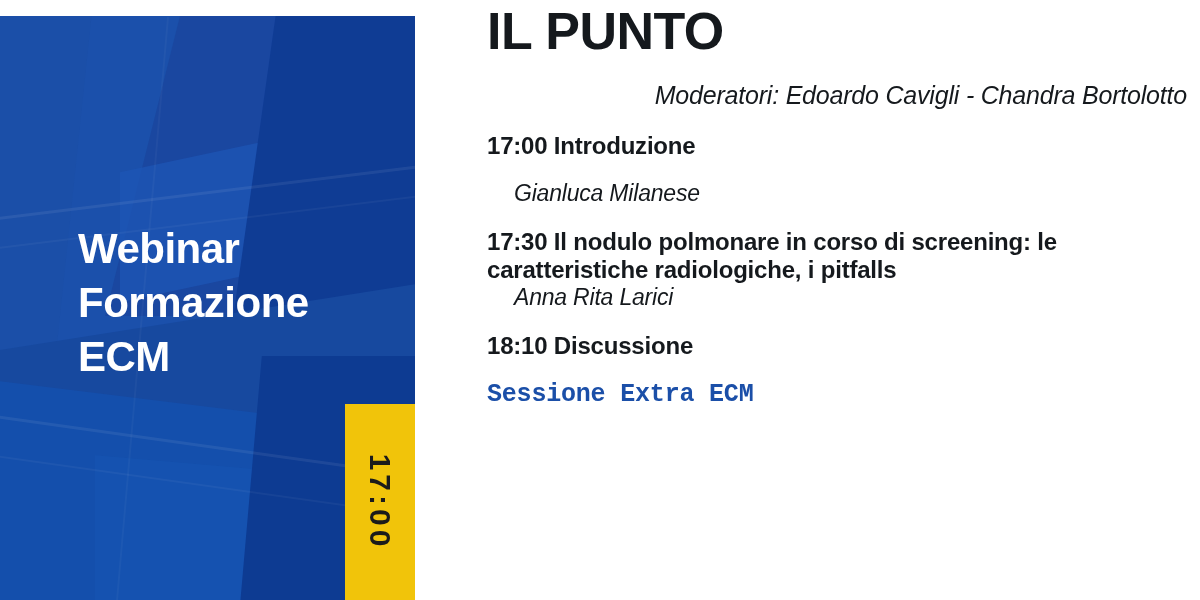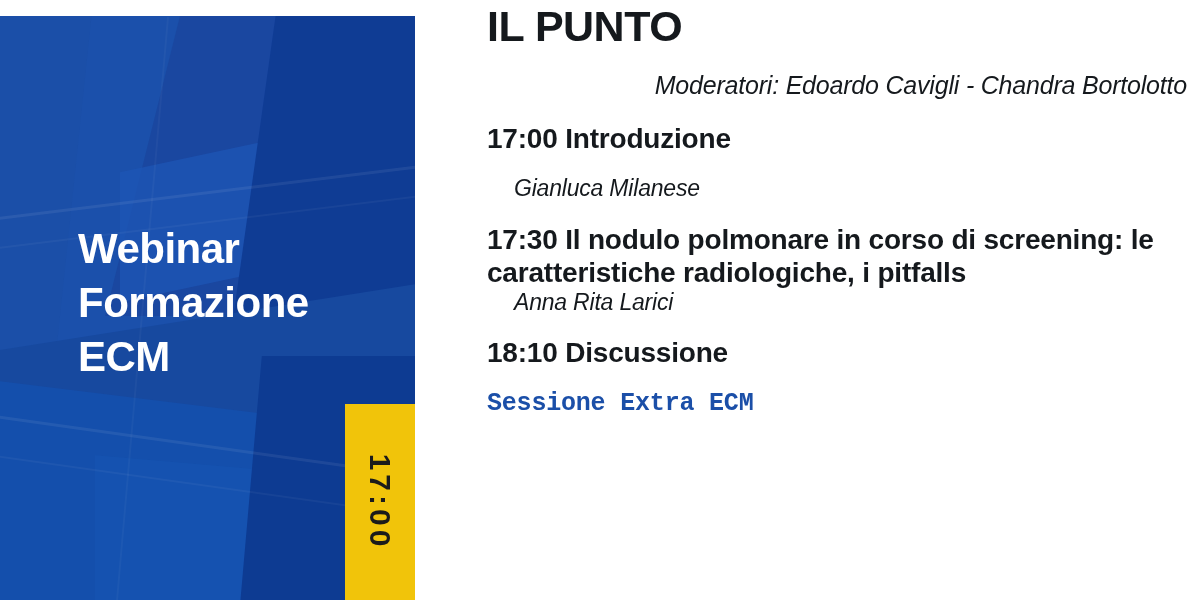--- a/index.html
+++ b/index.html
@@ -137,38 +137,38 @@
   
   .content {
     position: absolute;
     left: 487px;
     top: 0;
     width: 700px;
     height: 600px;
     padding-top: 4px;
   }
   .session-title {
-    font-size: 43px;
+    font-size: 52px;
     font-weight: bold;
     color: #15191d;
     letter-spacing: -0.5px;
     line-height: 1.05;
     margin-bottom: 22px;
   }
   .moderators {
     font-size: 25px;
     font-style: italic;
     color: #15191d;
     margin-bottom: 22px;
     letter-spacing: -0.2px;
     text-align: right;
   }
   .talk { margin-bottom: 20px; }
   .talk-line {
-    font-size: 28px;
+    font-size: 24px;
     font-weight: bold;
     color: #15191d;
     line-height: 1.18;
     letter-spacing: -0.2px;
   }
   .speaker {
     font-size: 23px;
     font-style: italic;
     color: #15191d;
     line-height: 1.2;

